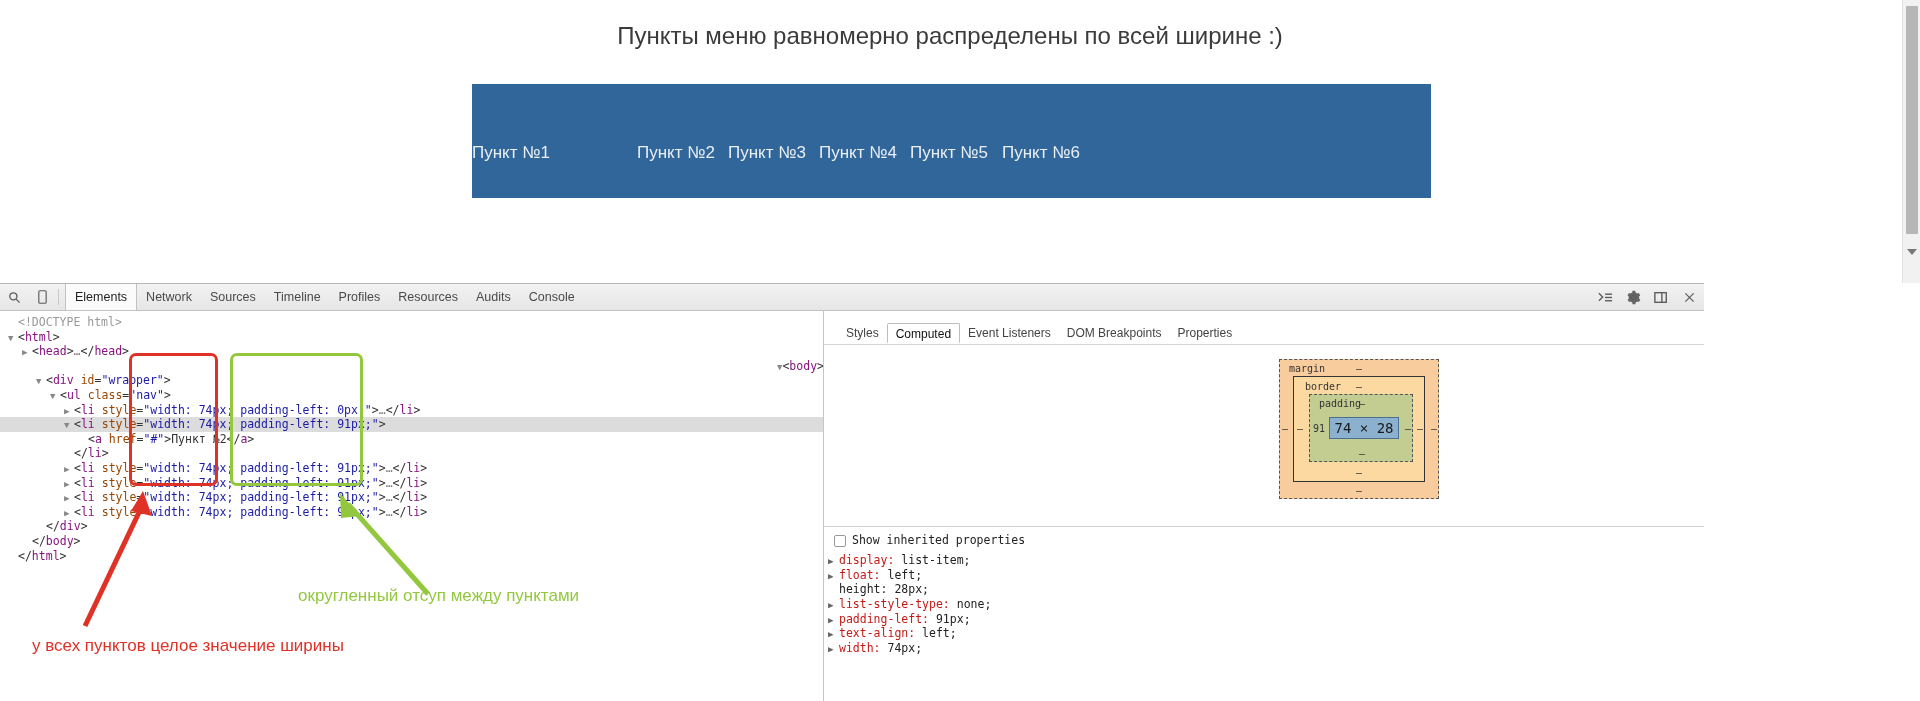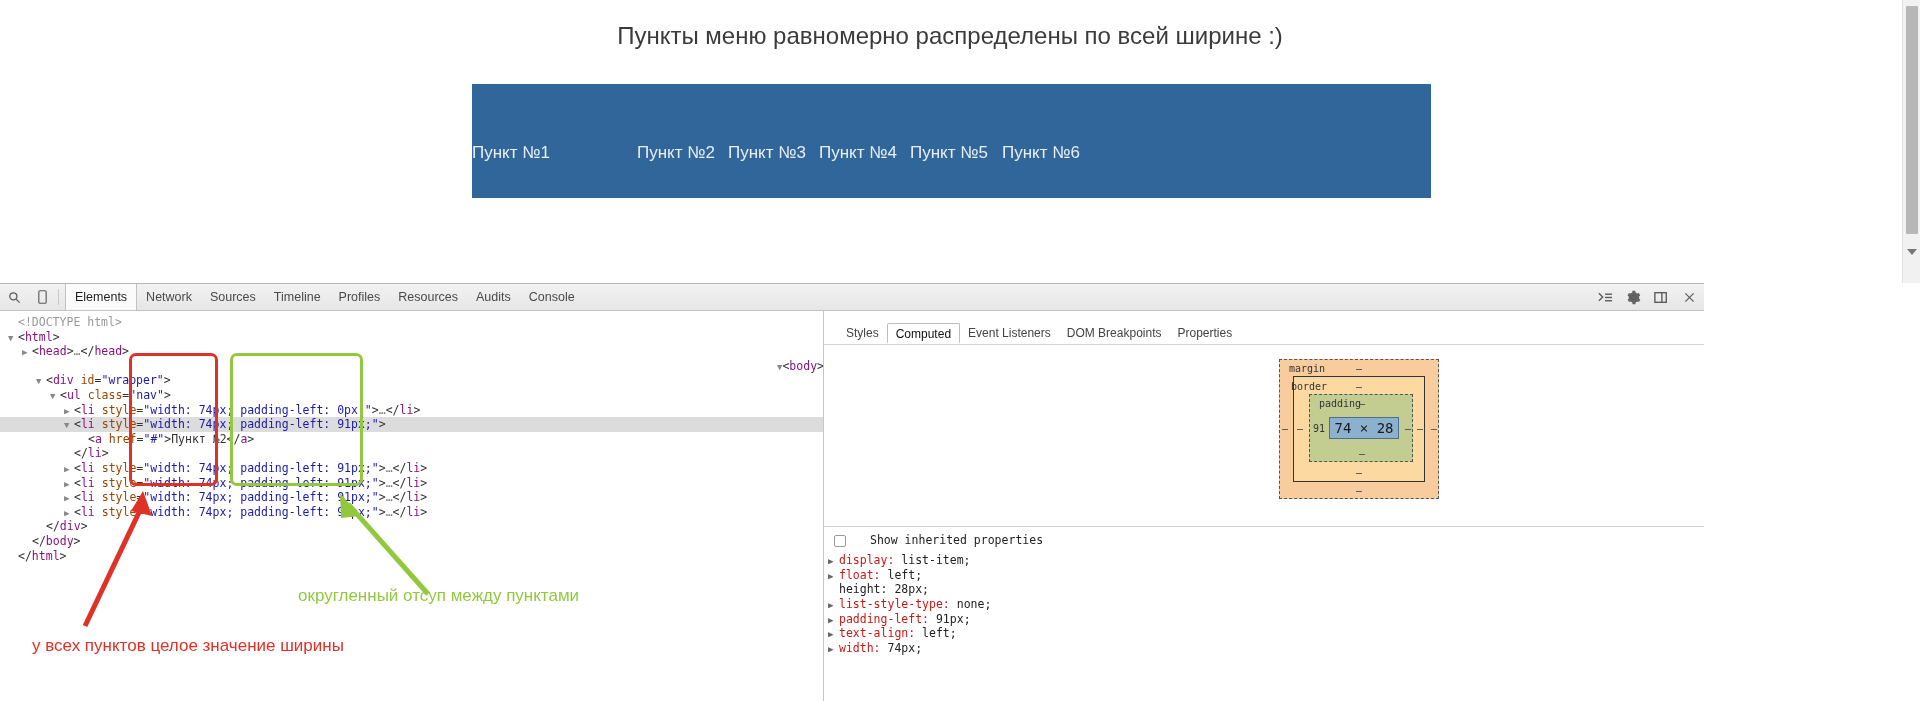--- a/index.html
+++ b/index.html
@@ -250,21 +250,21 @@
   .bm-dash { position: absolute; font-size: 10px; color: #333;
     font-family: "DejaVu Sans Mono", monospace; }
 
   
   .rp-divider {
     position: absolute; left: 0; right: 0; top: 215px;
     height: 1px; background: #cfcfcf;
   }
   .rp-inherit {
     position: absolute; left: 10px; top: 222px;
-    display: flex; align-items: flex-end; gap: 24px;
+    display: flex; align-items: flex-end; gap: 6px;
     font-family: "DejaVu Sans Mono", monospace;
     font-size: 11.5px; color: #222;
   }
   .rp-checkbox {
     width: 12px; height: 12px;
     border: 1px solid #9a9a9a;
     background: #fff;
     border-radius: 2px;
     display: inline-block;
   }
@@ -412,21 +412,21 @@
 
         <div class="boxmodel-wrap">
           <div class="bm-layer bm-margin"></div>
           <div class="bm-label" style="left:10px; top:4px;">margin</div>
           <div class="bm-dash" style="left:77px; top:4px;">–</div>
           <div class="bm-dash" style="left:3px;  top:64px;">–</div>
           <div class="bm-dash" style="left:152px;top:64px;">–</div>
           <div class="bm-dash" style="left:77px; top:126px;">–</div>
 
           <div class="bm-layer bm-border"></div>
-          <div class="bm-label" style="left:12px; top:22px;">border</div>
+          <div class="bm-label" style="left:26px; top:22px;">border</div>
           <div class="bm-dash" style="left:77px; top:22px;">–</div>
           <div class="bm-dash" style="left:18px; top:64px;">–</div>
           <div class="bm-dash" style="left:138px;top:64px;">–</div>
           <div class="bm-dash" style="left:77px; top:108px;">–</div>
 
           <div class="bm-layer bm-padding" style="left:30px; top:35px; width:104px; height:68px;"></div>
           <div class="bm-label" style="left:40px; top:39px;">padding</div>
           <div class="bm-dash" style="left:80px; top:39px;">–</div>
           <div class="bm-dash" style="left:34px; top:64px;">91</div>
           <div class="bm-dash" style="left:126px;top:64px;">–</div>

